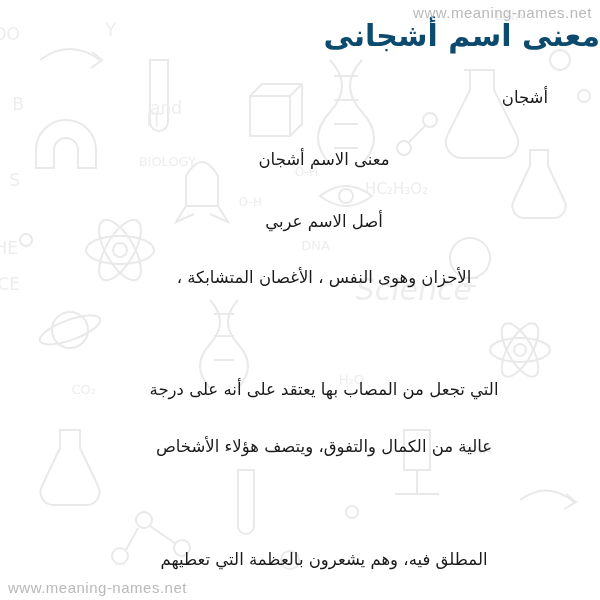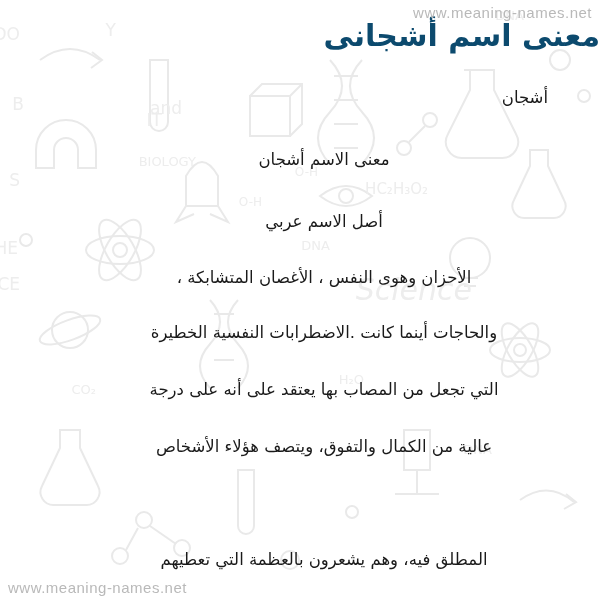--- a/index.html
+++ b/index.html
@@ -175,21 +175,20 @@
 </svg>
 
 <div id="content">
 
   <div id="page-title">معنى اسم أشجانى</div>
 
   <div class="body-line align-right" style="top:88px;">أشجان</div>
   <div class="body-line align-center" style="top:150px;">معنى الاسم أشجان</div>
   <div class="body-line align-center" style="top:212px;">أصل الاسم عربي</div>
   <div class="body-line align-center" style="top:268px;">الأحزان وهوى النفس ، الأغصان المتشابكة ،</div>
-  <div class="body-line align-center" style="top:323px;">والحاجات أينما كانت .الاضطرابات النفسية الخطيرة</div>
   <div class="body-line align-center" style="top:380px;">التي تجعل من المصاب بها يعتقد على أنه على درجة</div>
   <div class="body-line align-center" style="top:437px;">عالية من الكمال والتفوق، ويتصف هؤلاء الأشخاص</div>
   <div class="body-line align-center" style="top:550px;">المطلق فيه، وهم يشعرون بالعظمة التي تعطيهم</div>
 
 </div>
 
 <div class="watermark" id="watermark-top">www.meaning-names.net</div>
 <div class="watermark" id="watermark-bottom">www.meaning-names.net</div>
 
 </body></html>

